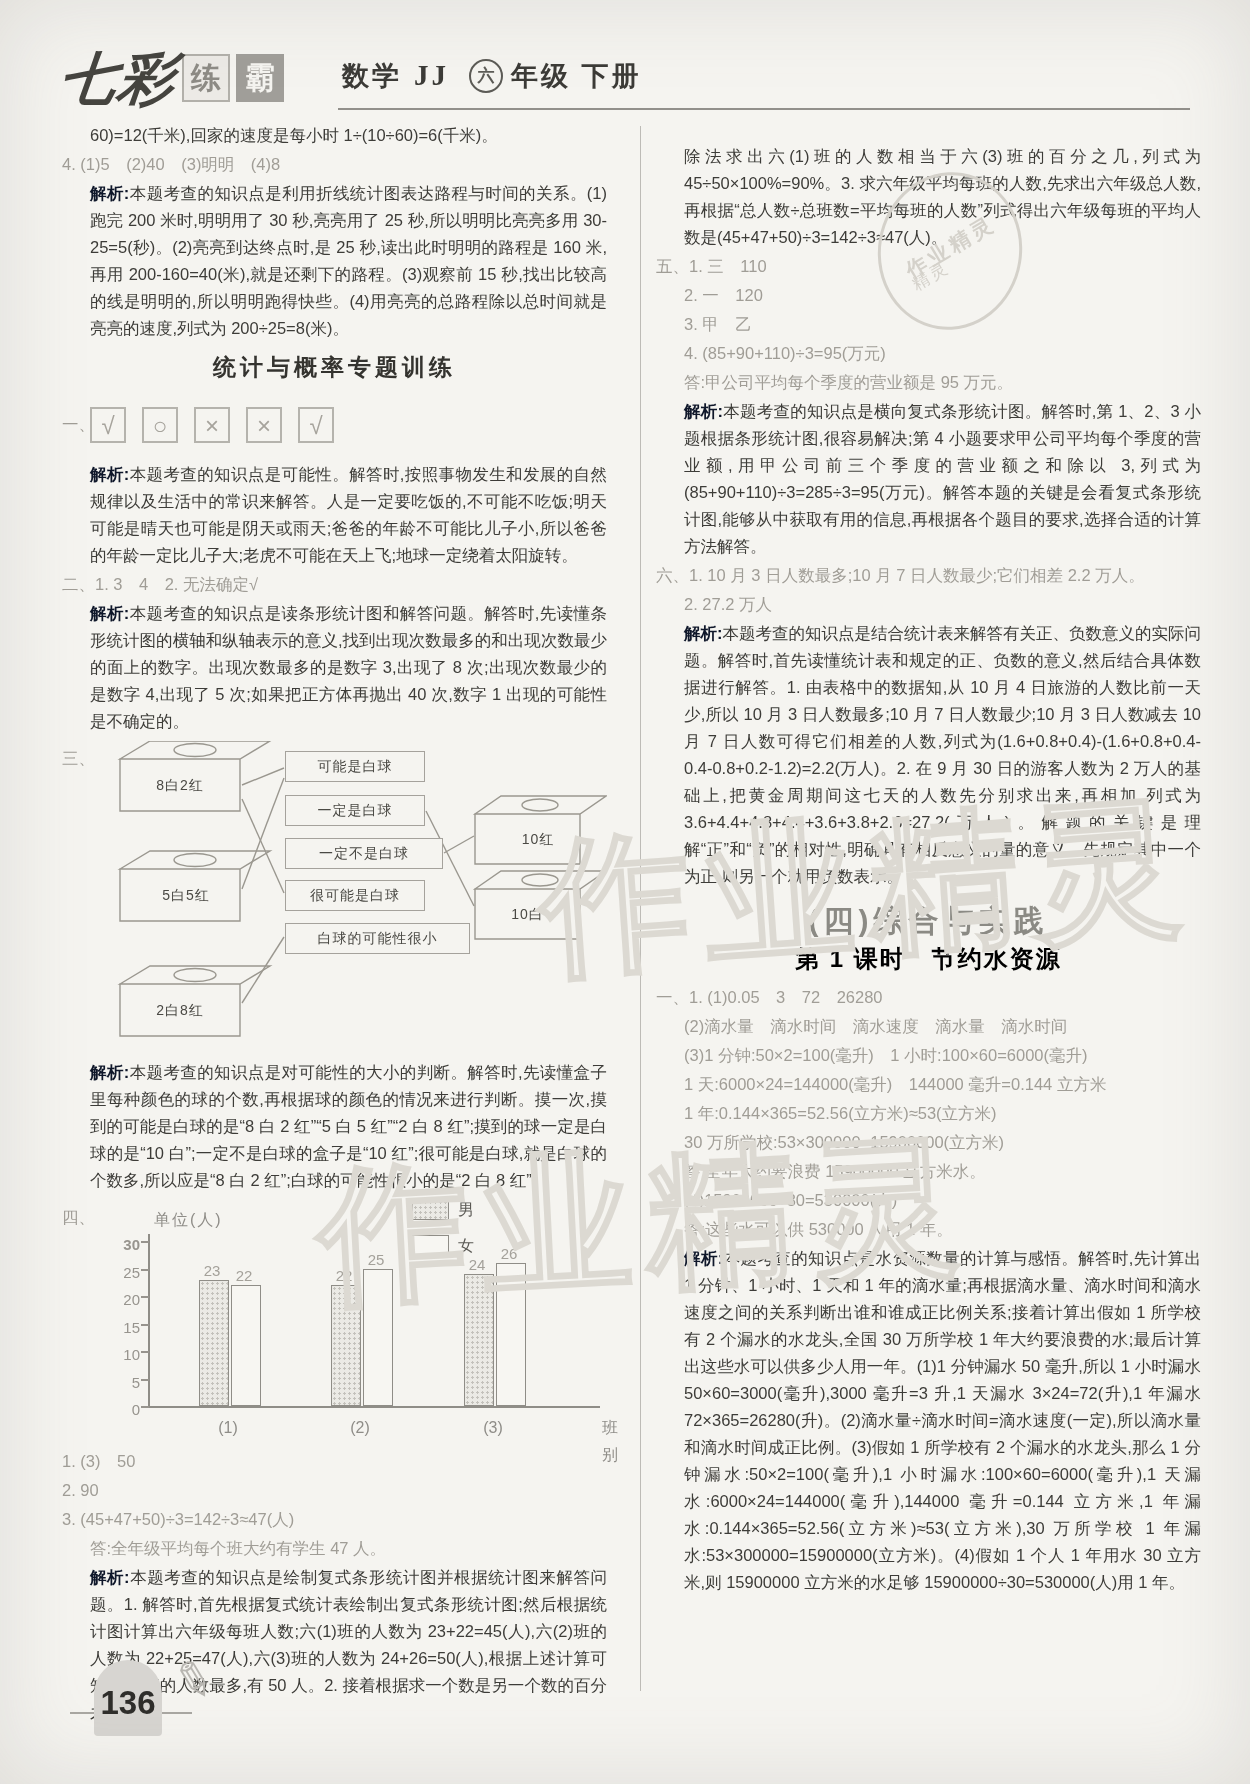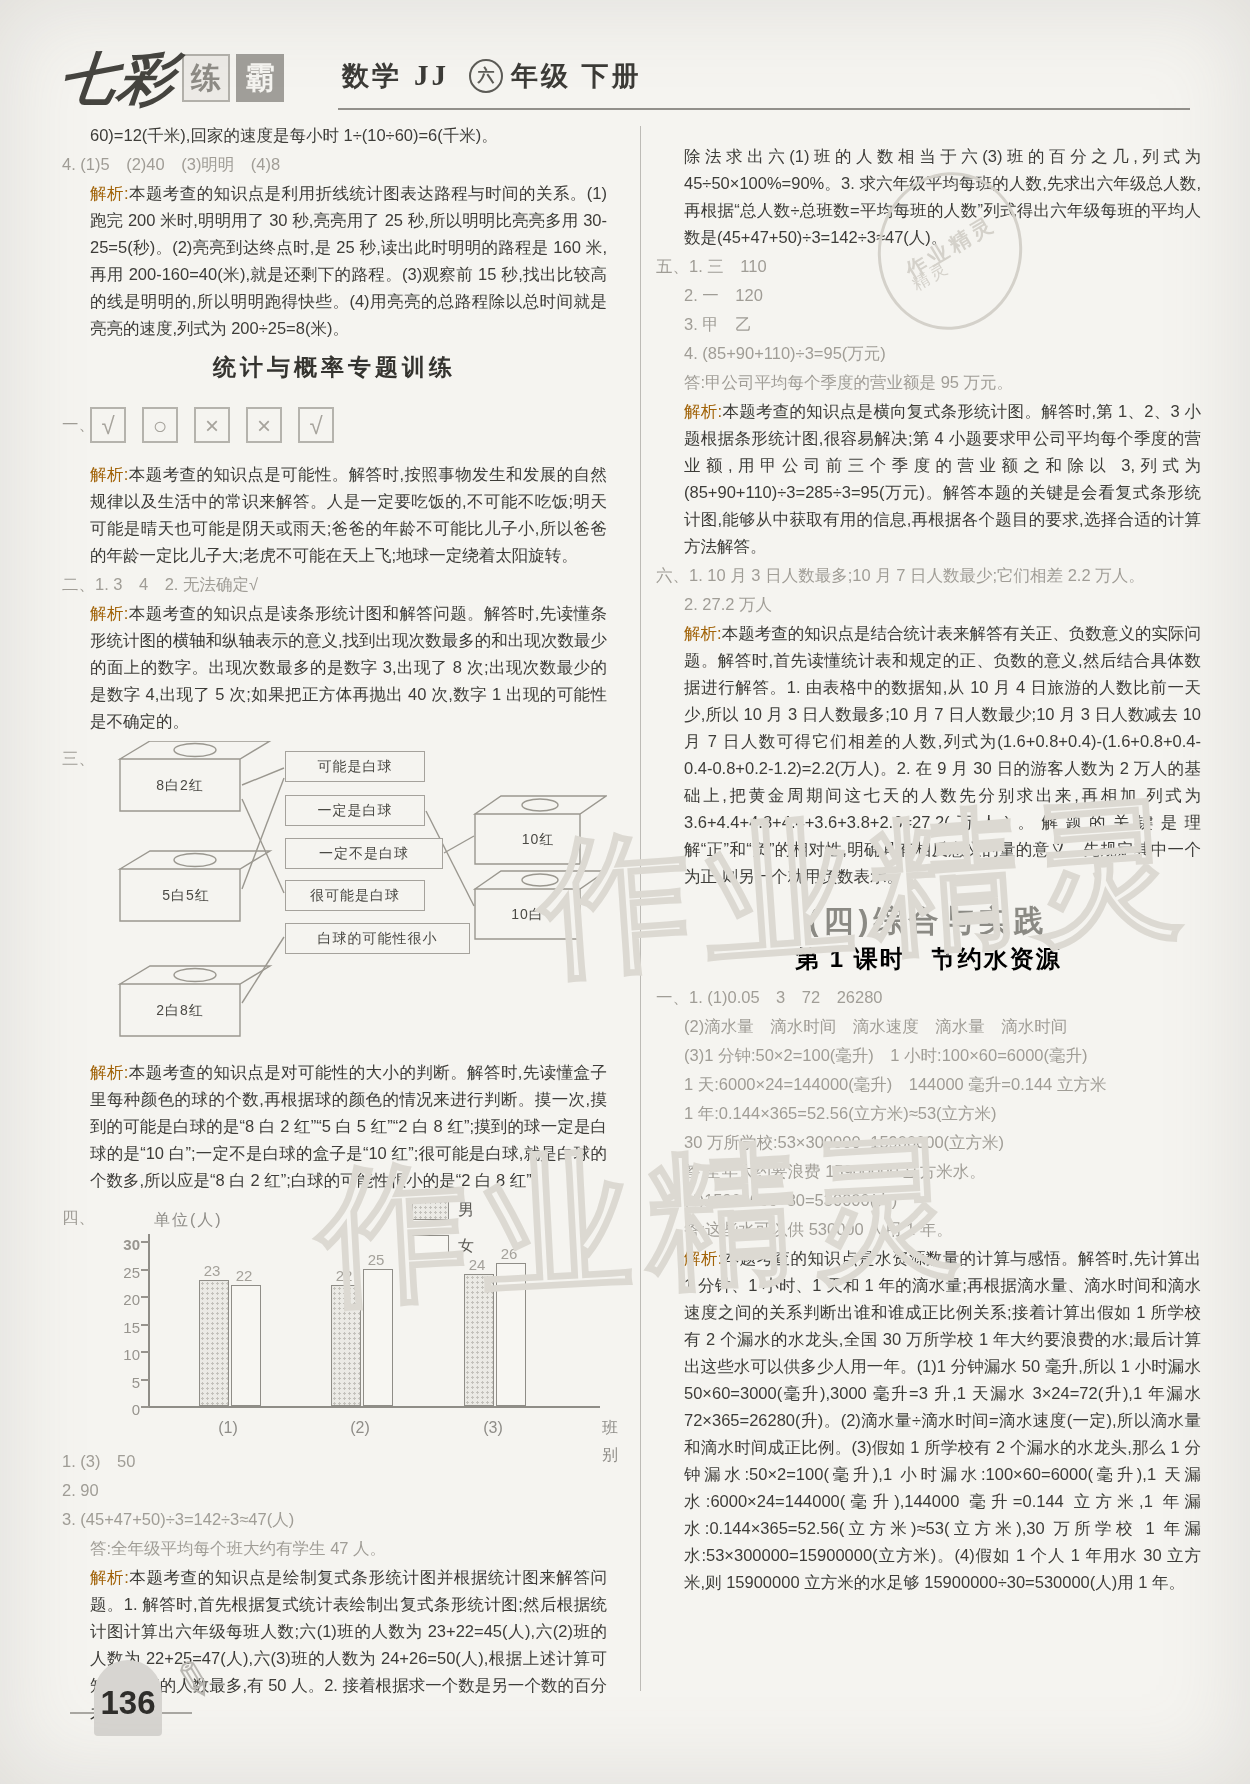--- a/index.html
+++ b/index.html
@@ -26,21 +26,21 @@
   
   .col{position:absolute;top:122px;width:517px;padding-left:28px;font-size:16.5px;
         line-height:27px;text-align:justify;}
   .col-left{left:62px;}
   .col-right{left:656px;margin-top:21px;}
   p{margin:0;}
   .ans{color:#a09d96;}
   .hang{text-indent:-28px;}
   .ansline{margin:2px 0;}
   .jx{margin:1px 0 2px 0;}
-  .jx-label{font-weight:normal;color:#a16207;}
+  .jx-label{font-weight:bold;color:#0f172a;}
   .sec-title{width:545px;margin:9px 0 24px -28px;text-align:center;font-size:23px;
         font-weight:bold;letter-spacing:4px;color:#34332f;line-height:32px;}
   .big-title{width:545px;margin:12px 0 2px -28px;text-align:center;font-size:30px;
         font-weight:900;letter-spacing:5px;color:#8b8a84;line-height:38px;}
   .sub-title{width:545px;margin:2px 0 8px -28px;text-align:center;font-size:24px;
         font-weight:bold;letter-spacing:2px;color:#000000;line-height:34px;}
   
   .boxrow{position:relative;margin:8px 0 10px 0;height:44px;}
   .fig-marker{position:absolute;left:-28px;top:4px;}
   .ansbox{display:inline-block;width:36px;height:36px;border:2px solid #b5b3ad;margin-right:16px;

